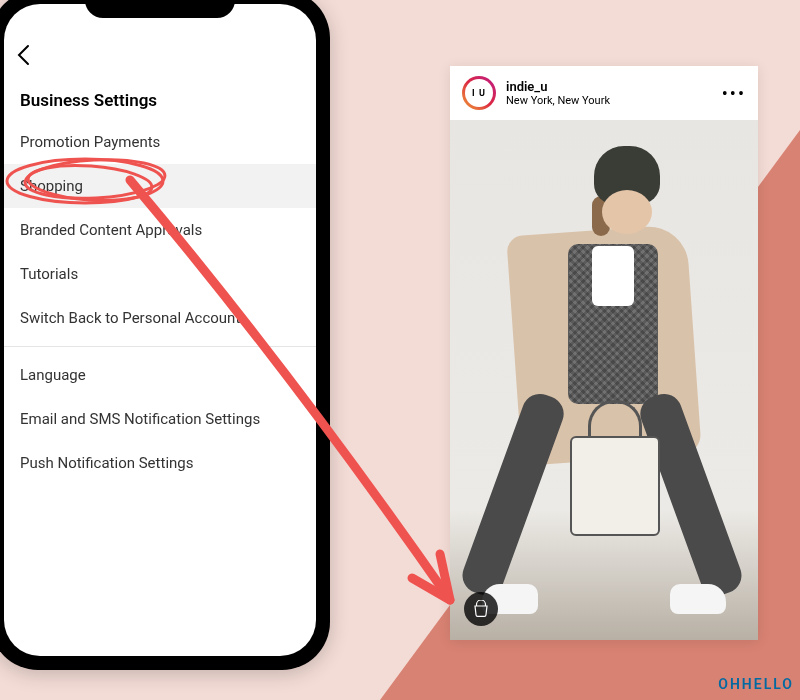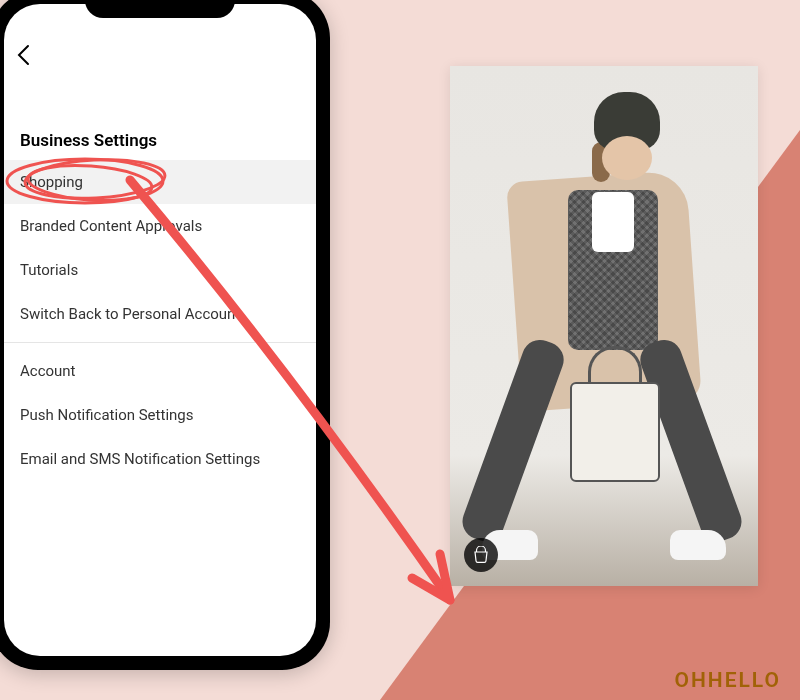--- a/index.html
+++ b/index.html
@@ -63,21 +63,20 @@
     .back-chevron {
       font-size: 24px;
       font-weight: 300;
       color: #000;
     }
     .section-title {
       font-weight: 600;
       font-size: 17px;
       color: #000;
       padding: 8px 16px 10px;
-      margin-top: 40px;
     }
     .settings-item {
       padding: 13px 16px;
       font-size: 15px;
       color: #333;
       background: #fff;
     }
     .settings-item.highlighted {
       background: #f2f2f2;
       position: relative;
@@ -294,26 +293,26 @@
       height: 34px;
       background: rgba(0,0,0,0.78);
       border-radius: 50%;
       display: flex;
       align-items: center;
       justify-content: center;
       z-index: 4;
     }
     .watermark {
       position: absolute;
-      right: 19px;
+      right: 6px;
       bottom: 8px;
-      font-size: 21px;
+      font-size: 14px;
       font-weight: 600;
       letter-spacing: 2px;
-      color: #a16207;
+      color: #0369a1;
       z-index: 5;
     }
   </style>
 </head>
 <body>
 
 <div class="bg-triangle"></div>
 
 <div class="phone">
   <div class="phone-notch"></div>
@@ -321,45 +320,56 @@
     <div class="status-bar"></div>
     <div class="nav-header">
       <span class="back-chevron">
         <svg width="16" height="22" viewBox="0 0 16 22">
             <path d="M12 2 L3 11 L12 20" stroke="#000" stroke-width="2" fill="none" stroke-linecap="round"></path>
           </svg>
       </span>
     </div>
 
     <div class="section-title">Business Settings</div>
+    <div class="settings-item">Promotion Payments</div>
     <div class="settings-item highlighted">Shopping</div>
     <div class="settings-item">Branded Content Approvals</div>
     <div class="settings-item">Tutorials</div>
     <div class="settings-item">Switch Back to Personal Account</div>
 
     <div class="divider"></div>
 
-    <div class="settings-item">Account</div>
+    <div class="settings-item">Language</div>
+    <div class="settings-item">Email and SMS Notification Settings</div>
     <div class="settings-item">Push Notification Settings</div>
-    <div class="settings-item">Email and SMS Notification Settings</div>
   </div>
 </div>
 
 <svg class="scribble-circle" viewBox="0 0 200 70">
   <ellipse cx="85" cy="36" rx="78" ry="22" stroke="#ef5350" stroke-width="3" fill="none"></ellipse>
   <ellipse cx="95" cy="34" rx="70" ry="19" stroke="#ef5350" stroke-width="3" fill="none" transform="rotate(-3 95 34)"></ellipse>
   <ellipse cx="90" cy="38" rx="62" ry="17" stroke="#ef5350" stroke-width="3" fill="none" transform="rotate(4 90 38)"></ellipse>
 </svg>
 
 <svg class="arrow-annotation" viewBox="0 0 380 480">
   <path d="M20 20 Q 180 210 340 440" stroke="#ef5350" stroke-width="9" fill="none" stroke-linecap="round"></path>
   <path d="M340 440 L302 418 M340 440 L330 394" stroke="#ef5350" stroke-width="9" fill="none" stroke-linecap="round"></path>
 </svg>
 
 <div class="post-card">
+  <div class="post-header">
+    <div class="avatar">
+      <div class="avatar-inner">I U</div>
+    </div>
+    <div class="post-user-info">
+      <div class="post-username">indie_u</div>
+      <div class="post-location">New York, New Yourk</div>
+    </div>
+    <div class="post-more">•••</div>
+  </div>
   <div class="post-image">
     <div class="figure">
       <div class="coat"></div>
       <div class="blazer"></div>
       <div class="tee"></div>
       <div class="hair-l"></div>
       <div class="beanie"></div>
       <div class="face"></div>
       <div class="leg-l"></div>
       <div class="leg-r"></div>

